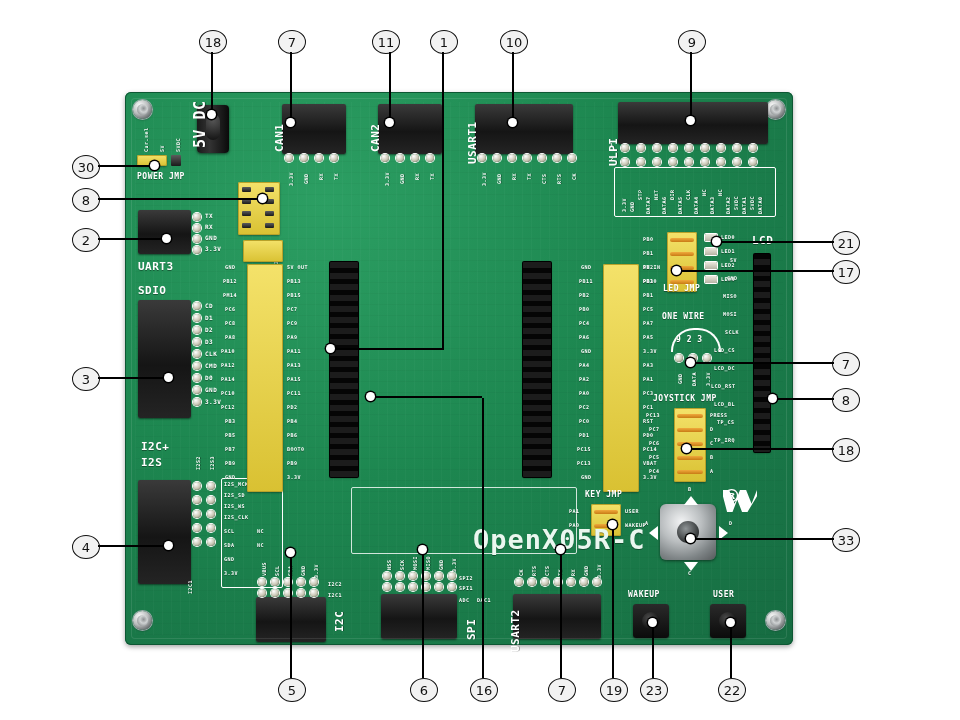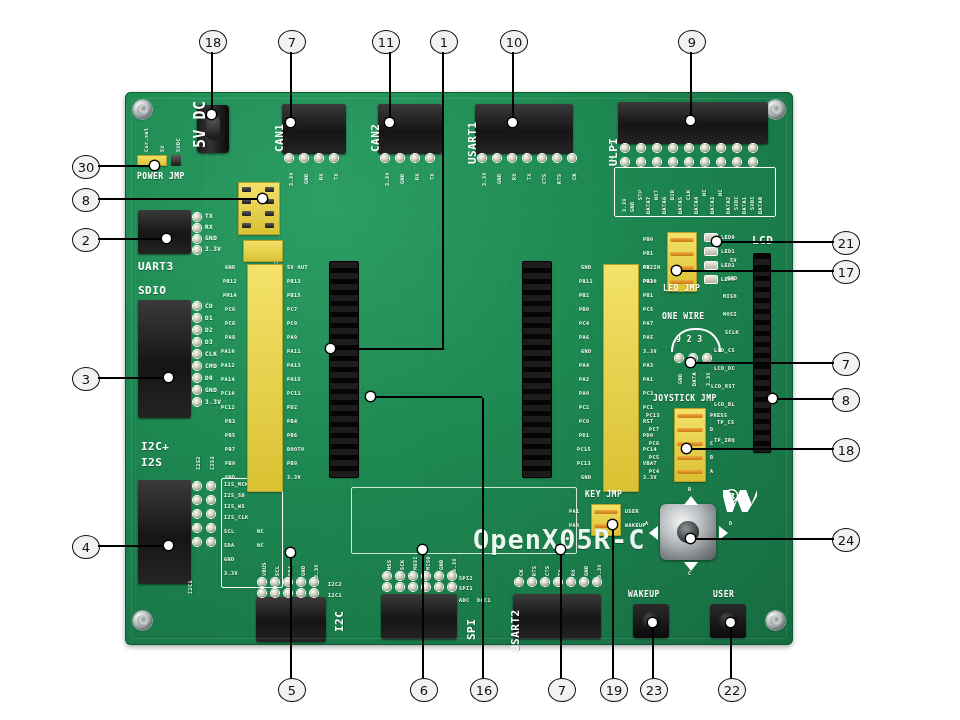--- a/index.html
+++ b/index.html
@@ -586,21 +586,21 @@
   <div class="dot" style="left:686px;top:358px"></div>
 
   <div class="callout" style="left:832px;top:388px">8</div>
   <div class="leader h" style="left:772px;top:398px;width:62px"></div>
   <div class="dot" style="left:768px;top:394px"></div>
 
   <div class="callout" style="left:832px;top:438px">18</div>
   <div class="leader h" style="left:686px;top:448px;width:148px"></div>
   <div class="dot" style="left:682px;top:444px"></div>
 
-  <div class="callout" style="left:832px;top:528px">24</div>
+  <div class="callout" style="left:832px;top:528px">33</div>
   <div class="leader h" style="left:690px;top:538px;width:144px"></div>
   <div class="dot" style="left:686px;top:534px"></div>
 
   <div class="callout" style="left:278px;top:678px">5</div>
   <div class="leader v" style="left:290px;top:556px;height:122px"></div>
   <div class="dot" style="left:286px;top:548px"></div>
 
   <div class="callout" style="left:410px;top:678px">6</div>
   <div class="leader v" style="left:422px;top:553px;height:125px"></div>
   <div class="dot" style="left:418px;top:545px"></div>

